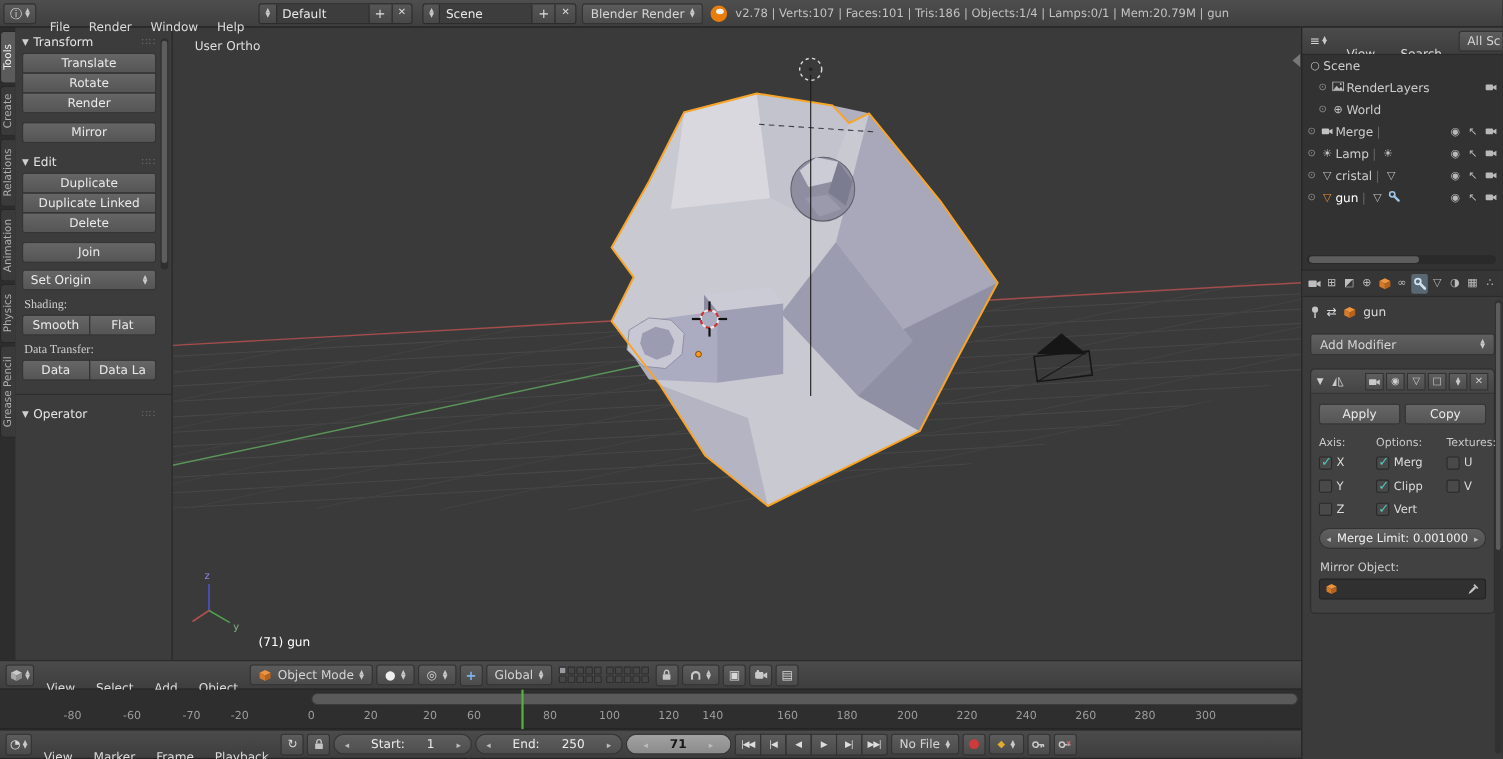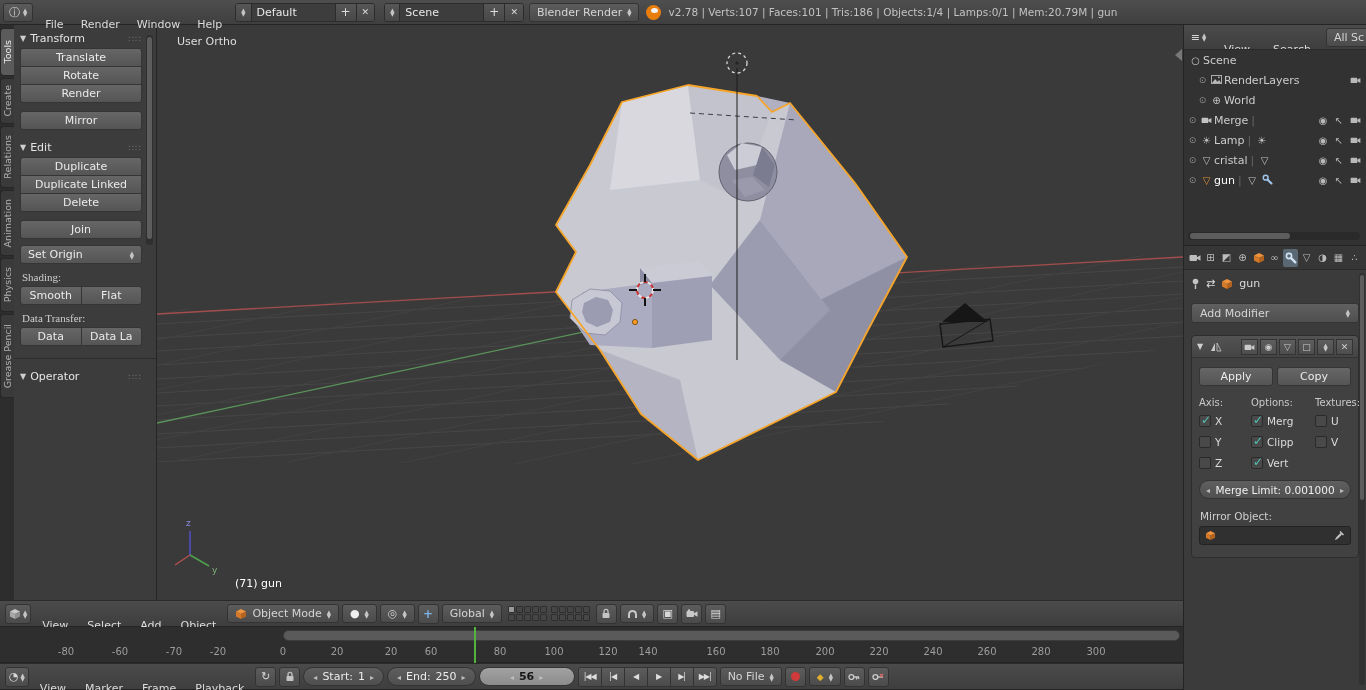--- a/index.html
+++ b/index.html
@@ -55,21 +55,21 @@
 .hic.plain{background:none;border:none;}
 .lgrid{display:grid;grid-template-columns:repeat(5,7px);grid-auto-rows:7px;gap:1px;}
 .lcell{background:#464646;border:1px solid #2e2e2e;border-radius:1px;}
 .lcell.on{background:#9a9a9e;}
 .lay{display:flex;gap:4px;align-items:center;}
 .magnet{width:9px;height:8px;border:2px solid #c8c8c8;border-bottom:none;border-radius:5px 5px 0 0;}
 .tl{position:absolute;left:0;top:627px;width:1183px;height:36px;background:#2e2e2e;border-bottom:1px solid #242424;}
 .tlbar{position:absolute;left:283px;top:3px;width:897px;height:11px;background:#5a5a5a;border:1px solid #3b3b3b;border-radius:6px;}
 .tick{position:absolute;top:19px;transform:translateX(-50%);font-size:10px;color:#9d9d9d;}
 .cfline{position:absolute;left:474px;top:0;width:2px;height:36px;background:#54b33e;}
-.nf{display:flex;align-items:center;gap:5px;height:19px;padding:0 9px;background:linear-gradient(#5e5e5e,#4e4e4e);border:1px solid #333;border-radius:10px;color:#ececec;white-space:nowrap;}
+.nf{display:flex;align-items:center;gap:20px;height:19px;padding:0 9px;background:linear-gradient(#5e5e5e,#4e4e4e);border:1px solid #333;border-radius:10px;color:#ececec;white-space:nowrap;}
 .la::before{content:"◂";font-size:8px;color:#bdbdbd;}
 .ra::after{content:"▸";font-size:8px;color:#bdbdbd;}
 .ff{background:linear-gradient(#a2a2a2,#8b8b8b);color:#161616;min-width:96px;justify-content:center;font-weight:bold;}
 .pb{display:flex;}
 .pbtn{display:flex;align-items:center;justify-content:center;height:20px;min-width:24px;padding:0 4px;background:linear-gradient(#5c5c5c,#4b4b4b);border:1px solid #333;color:#ddd;font-size:8px;margin-left:-1px;letter-spacing:-1px;}
 .pbtn:first-child{border-radius:3px 0 0 3px;margin-left:0;}
 .pbtn:last-child{border-radius:0 3px 3px 0;}
 .rec{width:9px;height:9px;border-radius:50%;background:#cf3a3a;}
 .keyd{color:#dfae2e;font-size:9px;}
 .outl{position:absolute;left:1183px;top:25px;width:183px;height:220px;background:#323232;border-left:1px solid #242424;}
@@ -461,21 +461,21 @@
       <span class="ra"></span>
     </span>
   <span class="nf">
       <span class="la"></span>
       <span>End:</span>
       <span>250</span>
       <span class="ra"></span>
     </span>
   <span class="nf ff">
       <span class="la"></span>
-      <span>56</span>
+      <span>71</span>
       <span class="ra"></span>
     </span>
   <span class="pb">
     <span class="pbtn">|◀◀</span>
     <span class="pbtn">|◀</span>
     <span class="pbtn">◀</span>
     <span class="pbtn">▶</span>
     <span class="pbtn">▶|</span>
     <span class="pbtn">▶▶|</span>
   </span>

